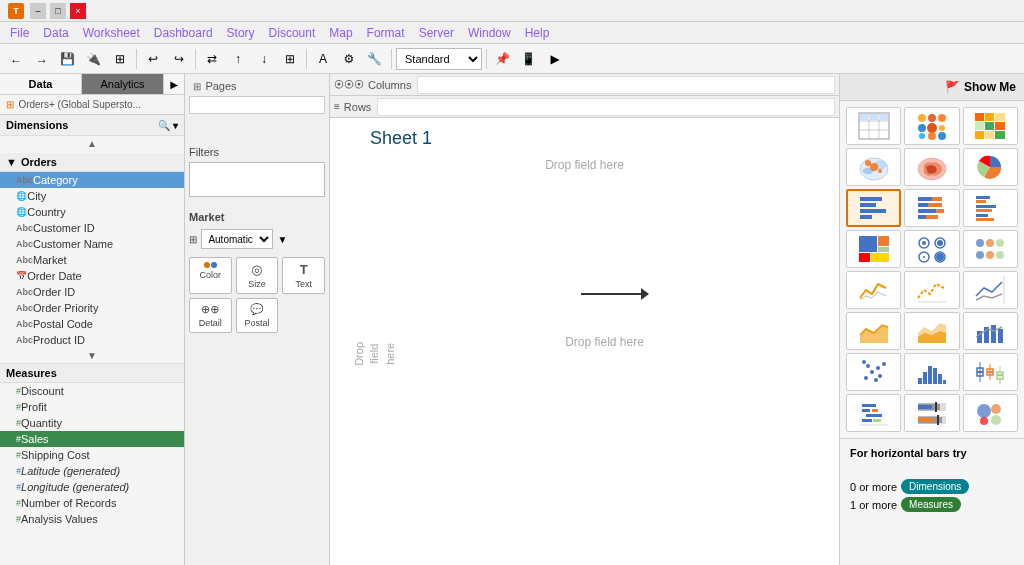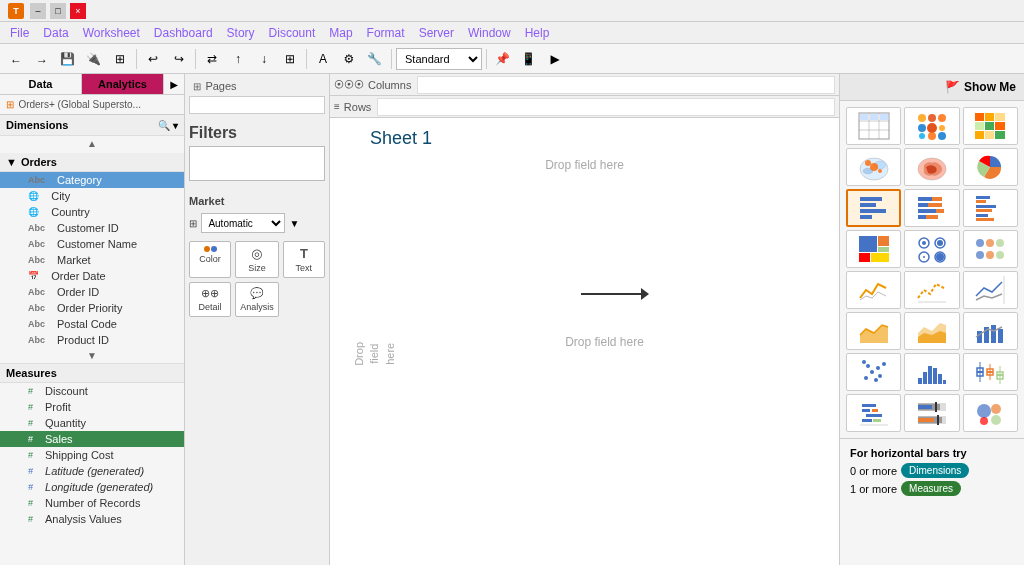--- a/index.html
+++ b/index.html
@@ -21,45 +21,45 @@
     .toolbar-btn { width: 24px; height: 24px; background: none; border: 1px solid transparent; cursor: pointer; display: flex; align-items: center; justify-content: center; font-size: 12px; border-radius: 2px; }
     .toolbar-sep { width: 1px; height: 20px; background: #ccc; margin: 0 2px; }
     .toolbar-dropdown { height: 22px; border: 1px solid #bbb; background: white; padding: 0 4px; font-size: 11px; cursor: pointer; }
 
     
     .main-layout { display: flex; height: calc(565px - 22px - 22px - 30px); }
 
     
     .left-panel { width: 185px; background: #f5f5f5; border-right: 1px solid #ccc; display: flex; flex-direction: column; flex-shrink: 0; }
     .left-tabs { display: flex; border-bottom: 1px solid #ccc; }
-    .left-tab { flex: 1; padding: 4px 8px; text-align: center; cursor: pointer; font-size: 11px; background: #be185d; border-right: 1px solid #ccc; font-weight: bold; }
+    .left-tab { flex: 1; padding: 4px 8px; text-align: center; cursor: pointer; font-size: 11px; background: #737373; border-right: 1px solid #ccc; }
     .left-tab.active { background: #f5f5f5; font-weight: bold; }
     .left-tab-arrow { width: 20px; display: flex; align-items: center; justify-content: center; cursor: pointer; font-size: 10px; }
     .data-source { padding: 4px 6px; font-size: 10px; color: #555; border-bottom: 1px solid #ccc; display: flex; align-items: center; gap: 4px; }
     .data-source-icon { color: #e86b00; font-size: 10px; }
     .section-header { padding: 4px 6px; font-weight: bold; font-size: 11px; display: flex; align-items: center; justify-content: space-between; border-bottom: 1px solid #ddd; background: #eee; }
     .section-header-icons { display: flex; gap: 2px; }
     .field-list { overflow-y: auto; flex: 1; }
     .field-group-label { padding: 3px 6px; font-weight: bold; font-size: 11px; display: flex; align-items: center; gap: 4px; background: #eee; border-bottom: 1px solid #ddd; margin-top: 2px; }
-    .field-item { padding: 2px 8px 2px 28px; font-size: 11px; cursor: pointer; display: flex; align-items: center; gap: 12px; color: #333; }
+    .field-item { padding: 2px 8px 2px 16px; font-size: 11px; cursor: pointer; display: flex; align-items: center; gap: 0; color: #333; }
     .field-item.selected { background: #5b9bd5; color: white; }
     .field-item.selected-green { background: #3a8a4e; color: white; }
     .field-icon-blue { color: #4472c4; font-size: 9px; }
     .field-icon-green { color: #3a8a4e; font-size: 9px; }
     .field-text-abc { font-size: 9px; font-weight: bold; color: #777; }
     .measures-label { padding: 3px 6px; font-weight: bold; font-size: 11px; background: #eee; border-bottom: 1px solid #ddd; border-top: 1px solid #ddd; }
     .field-italic { font-style: italic; }
     .scroll-arrow { text-align: center; padding: 2px; cursor: pointer; color: #666; font-size: 10px; }
 
     
     .middle-panel { width: 145px; background: #f0f0f0; border-right: 1px solid #ccc; flex-shrink: 0; display: flex; flex-direction: column; }
     .shelf-area { padding: 4px; }
     .shelf-label { font-size: 11px; color: #555; padding: 2px 4px; display: flex; align-items: center; gap: 4px; }
     .shelf-label-icon { font-size: 10px; color: #666; }
-    .filters-header { font-size: 16px; font-weight: bold; color: #444; padding: 2px 0; }
+    .filters-header { font-size: 11px; font-weight: normal; color: #444; padding: 2px 0; margin-top: 22px; }
     .filters-box { border: 1px solid #bbb; background: white; height: 35px; margin-top: 2px; }
     .marks-section { padding: 4px; margin-top: 4px; }
     .marks-header { font-size: 11px; font-weight: bold; color: #444; padding: 2px 0; }
     .marks-dropdown { display: flex; align-items: center; gap: 4px; margin: 4px 0; }
     .marks-dropdown select { font-size: 10px; height: 20px; border: 1px solid #bbb; padding: 0 2px; }
     .marks-grid { display: grid; grid-template-columns: 1fr 1fr 1fr; gap: 4px; padding: 4px 0; }
     .marks-btn { border: 1px solid #bbb; background: white; border-radius: 2px; padding: 4px; cursor: pointer; display: flex; flex-direction: column; align-items: center; gap: 2px; font-size: 9px; color: #444; }
 
     
     .canvas-area { flex: 1; background: white; display: flex; flex-direction: column; overflow: hidden; }
@@ -68,21 +68,21 @@
     .sheet-title { position: absolute; top: 10px; left: 20px; font-size: 18px; color: #0c4a6e; margin-left: 20px; }
 
     
     .show-me-panel { width: 185px; background: #f5f5f5; border-left: 1px solid #ccc; flex-shrink: 0; overflow-y: auto; }
     .show-me-header { background: #e8e8e8; padding: 6px 8px; font-size: 12px; font-weight: bold; display: flex; align-items: center; justify-content: flex-end; border-bottom: 1px solid #ccc; }
     .chart-grid { display: grid; grid-template-columns: repeat(3, 1fr); gap: 3px; padding: 6px; }
     .chart-btn { border: 1px solid #ccc; background: white; padding: 4px; cursor: pointer; display: flex; align-items: center; justify-content: center; height: 38px; border-radius: 2px; }
     .chart-btn.active { border: 2px solid #e07000; background: #fff3e0; }
     .chart-btn svg { width: 32px; height: 28px; }
     .show-me-hint { padding: 8px 10px; font-size: 11px; border-top: 1px solid #ccc; }
-    .show-me-hint-title { font-weight: bold; margin-bottom: 4px; }
+    .show-me-hint-title { font-weight: bold; margin-bottom: 20px; }
     .show-me-badge { display: inline-block; padding: 2px 8px; border-radius: 10px; color: white; font-size: 10px; margin-left: 4px; }
     .badge-teal { background: #00838f; }
     .badge-green { background: #2e7d32; }
     .hint-row { margin: 3px 0; font-size: 11px; display: flex; align-items: center; }
   </style>
 </head>
 <body>
 
 <div class="title-bar">
   <div class="title-bar-icon">T</div>
@@ -260,21 +260,21 @@
       <div class="canvas-shelf" style="background:white;border:1px solid #ccc;height:18px;margin-top:2px;"></div>
     </div>
     <div class="shelf-area">
       <div class="filters-header">Filters</div>
       <div class="filters-box"></div>
     </div>
     <div class="marks-section">
       <div class="marks-header">Market</div>
       <div class="marks-dropdown">
         <span style="font-size:10px;color:#444;">⊞</span>
-        <select class="toolbar-dropdown" style="width:84px;">
+        <select class="toolbar-dropdown" style="width:72px;">
           <option>Automatic</option>
           <option>Bar</option>
           <option>Line</option>
           <option>Area</option>
           <option>Circle</option>
           <option>Shape</option>
           <option>Text</option>
           <option>Map</option>
           <option>Pie</option>
           <option>Gantt Bar</option>
@@ -296,21 +296,21 @@
         <div class="marks-btn">
           <div style="font-size:13px;font-weight:bold;color:#555;">T</div>
           <span>Text</span>
         </div>
         <div class="marks-btn">
           <div style="font-size:11px;">⊕⊕</div>
           <span>Detail</span>
         </div>
         <div class="marks-btn">
           <div style="font-size:11px;">💬</div>
-          <span>Analysis</span>
+          <span>Postal</span>
         </div>
       </div>
     </div>
   </div>
 
   <div class="canvas-area">
 
     <div class="canvas-shelf" style="border-bottom:1px solid #ccc;background:#f0f0f0;">
       <span style="font-size:10px;margin-right:4px;color:#555;">⦿⦿⦿</span>
       <span style="font-size:11px;color:#555;margin-right:6px;">Columns</span>

